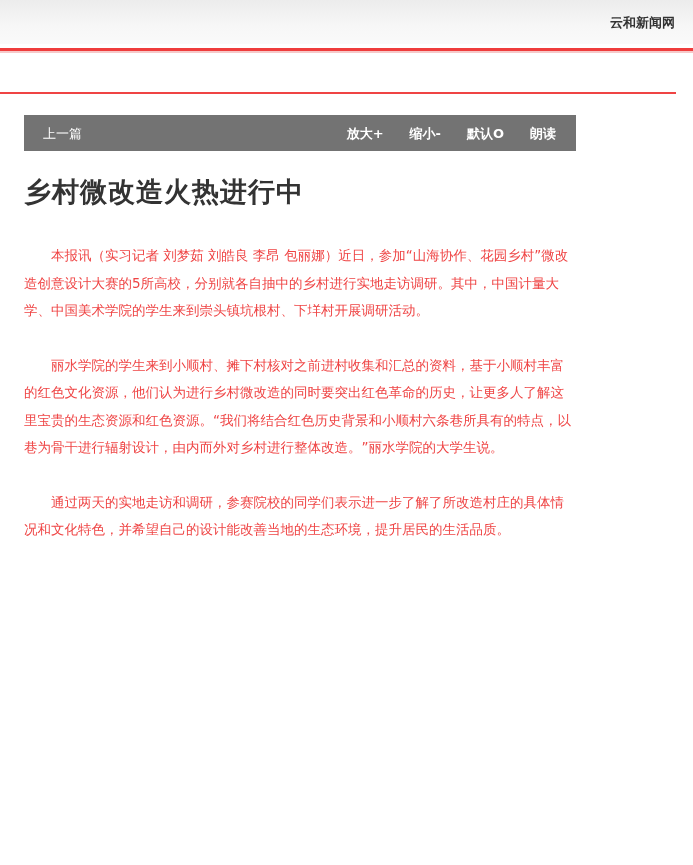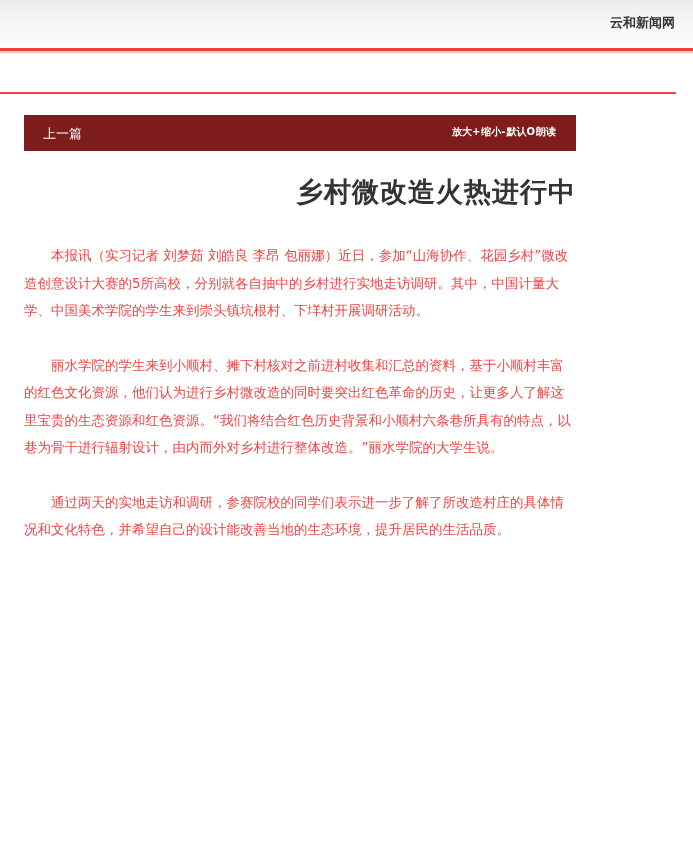--- a/index.html
+++ b/index.html
@@ -24,33 +24,33 @@
   .top-red-shadow {
     position: absolute; left: 0; top: 51px; width: 693px; height: 2px;
     background: #f6c9c9;
   }
   .second-red {
     position: absolute; left: 0; top: 92px; width: 676px; height: 2px;
     background: #ef4444;
   }
   .toolbar {
     position: absolute; left: 24px; top: 115px; width: 552px; height: 36px;
-    background: #7f1d1d; color: #fff;
+    background: #737373; color: #fff;
   }
   .prev-link {
     position: absolute; left: 19px; top: 10px; font-size: 13px; color: #fff;
     cursor: pointer;
   }
   .tools {
-    position: absolute; right: 20px; top: 10px; font-size: 10px; font-weight: bold;
-    display: flex; gap: 1px;
+    position: absolute; right: 20px; top: 10px; font-size: 13px; font-weight: bold;
+    display: flex; gap: 26px;
   }
   .tools span { cursor: pointer; color: #fff; }
   .title {
-    position: absolute; left: 24px; top: 174px; width: 552px; text-align: right;
+    position: absolute; left: 24px; top: 174px; width: 552px; text-align: left;
     font-size: 27px; font-weight: bold; color: #333; letter-spacing: 1px;
   }
   .article {
     position: absolute; left: 24px; top: 242px; width: 552px;
     font-size: 13.5px; line-height: 27.5px; color: #ef4444;
   }
   .article p {
     margin: 0 0 27px 0; text-indent: 2em;
   }
 </style>

